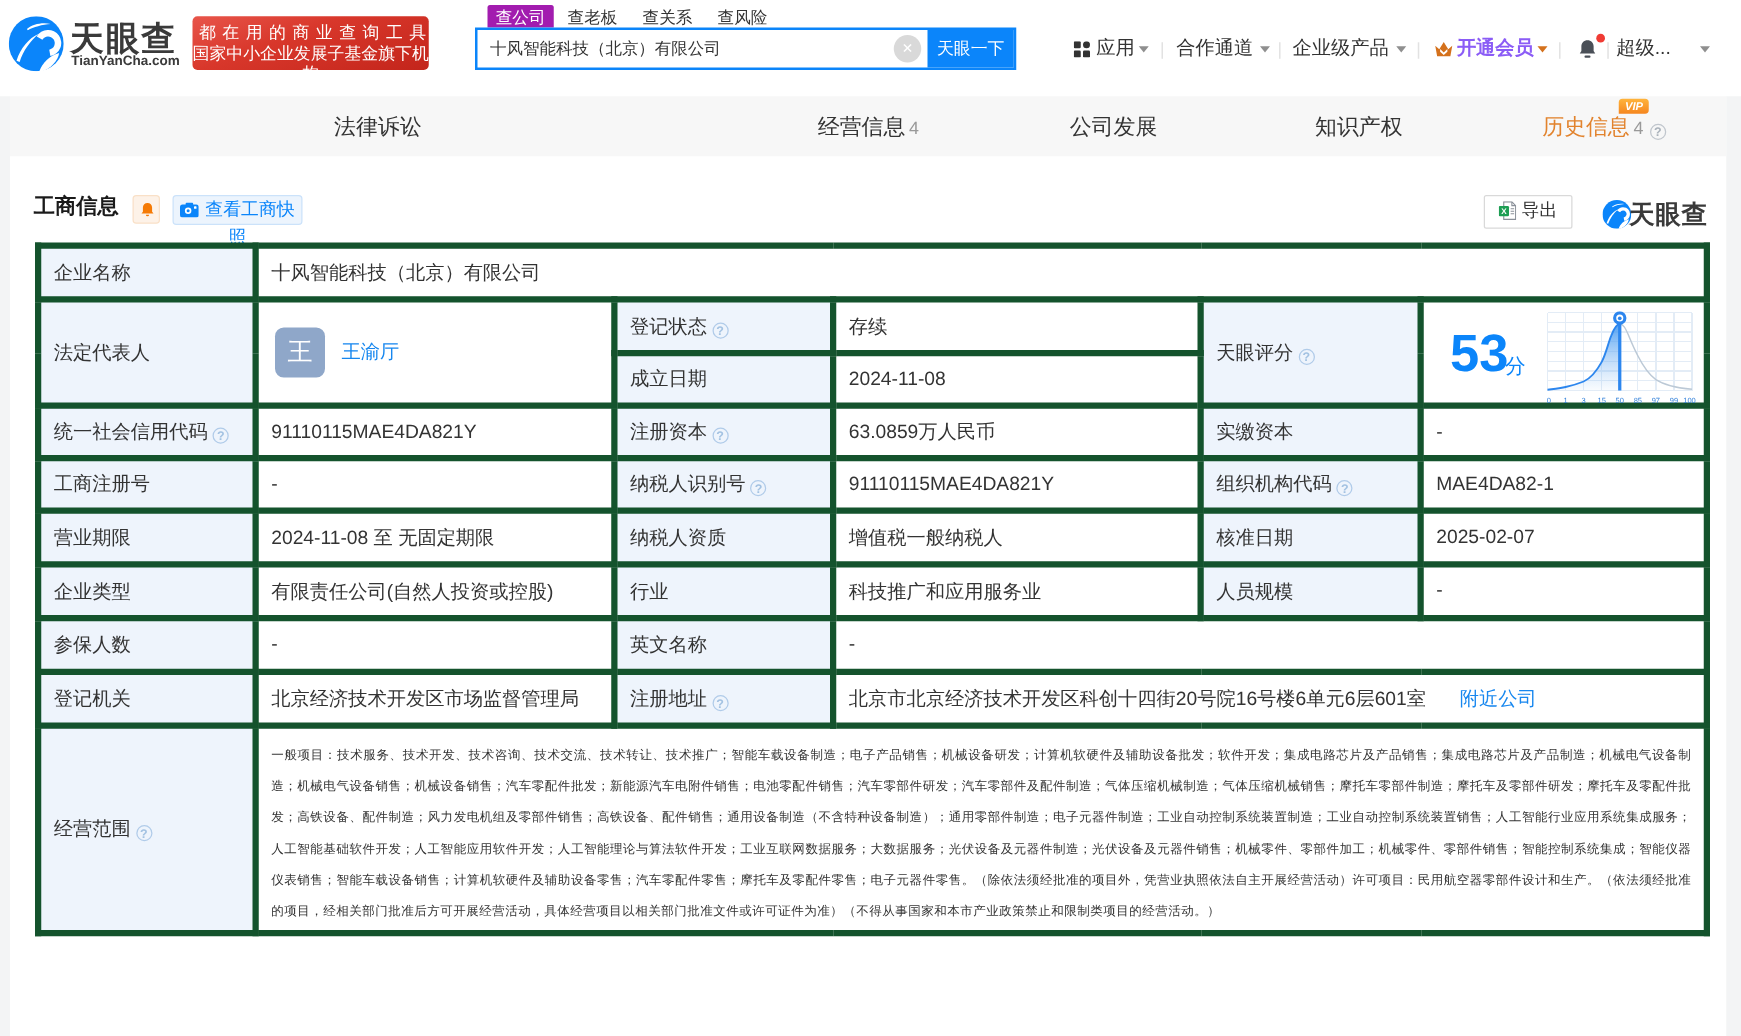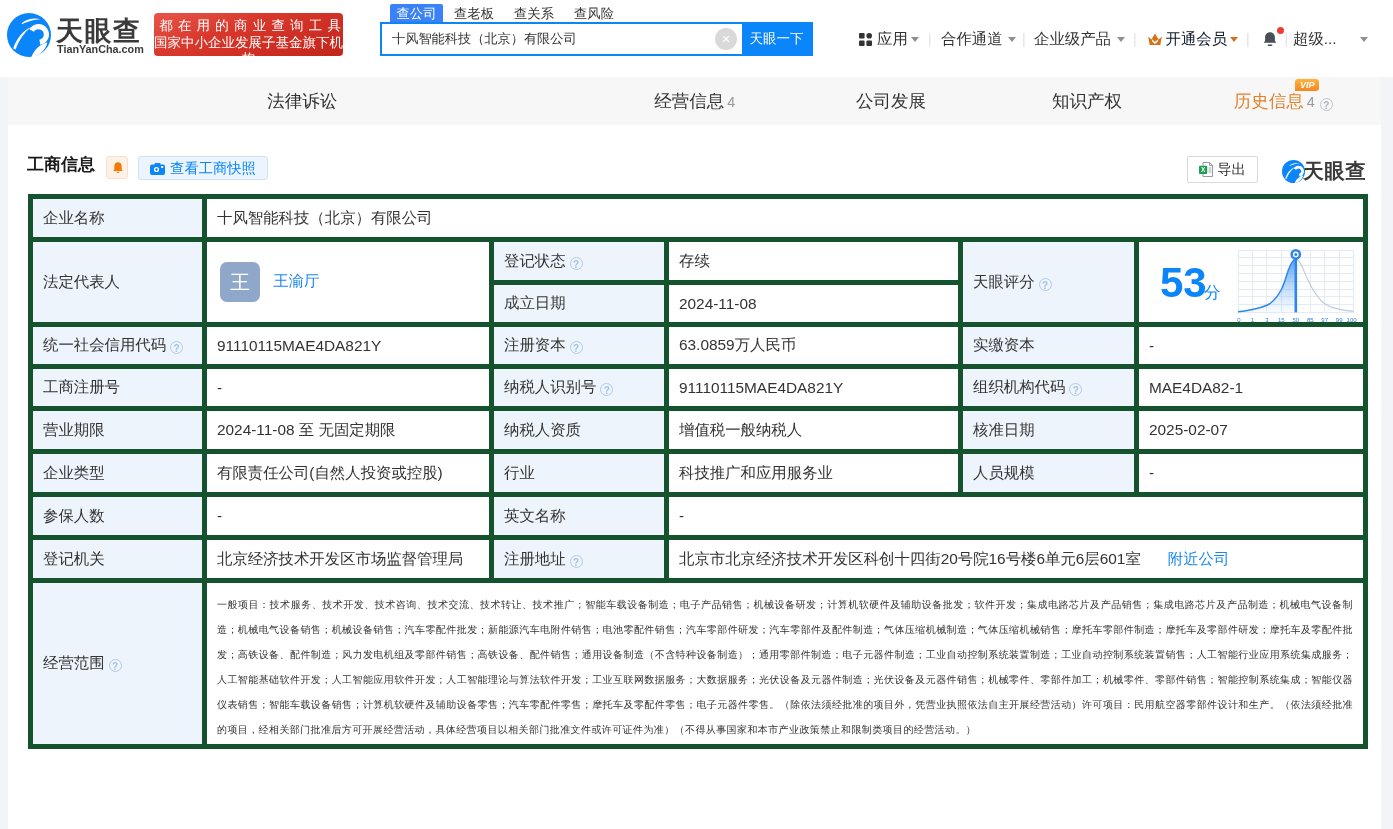--- a/index.html
+++ b/index.html
@@ -7,40 +7,40 @@
 .abs{position:absolute}
 #header{position:absolute;left:0;top:0;width:1393px;height:77px;background:#fff}
 #card{position:absolute;left:8px;top:77px;width:1373px;height:752px;background:#fff}
 
 .tyclogo-txt{position:absolute;left:56px;top:13px;font-size:27px;font-weight:bold;color:#3a3a3a;letter-spacing:1.5px}
 .tyclogo-sub{position:absolute;left:57px;top:43px;font-size:10.8px;font-weight:bold;color:#3a3a3a;letter-spacing:0}
 #redbanner{position:absolute;left:154px;top:13px;width:189px;height:43px;border-radius:4px;background:linear-gradient(160deg,#e8554a 0%,#d8372b 40%,#c3251b 100%);color:#fff;text-align:center;padding-top:4px}
 #redbanner .l1{font-size:13.5px;line-height:18px;letter-spacing:5.2px;text-indent:5.2px;white-space:nowrap}
 #redbanner .l2{font-size:13.5px;line-height:16px;letter-spacing:0}
 .stab{position:absolute;top:4px;height:19px;font-size:13.3px;line-height:19px;color:#333;text-align:center}
-.stab.on{background:#3b82f6;color:#fff;border-radius:2px 2px 0 0}
+.stab.on{background:#a21caf;color:#fff;border-radius:2px 2px 0 0}
 #searchbox{position:absolute;left:380px;top:22px;width:433px;height:34px;border:2px solid #0b85fa;background:#fff;display:flex}
 #searchbox .txt{flex:1;font-size:13.2px;color:#333;line-height:30px;padding-left:10px;white-space:nowrap;overflow:hidden}
 #searchbox .clr{width:22px;height:22px;border-radius:50%;background:#d9d9d9;margin:4px 5px 0 0;position:relative;flex:none}
 #searchbox .clr:before{content:"✕";position:absolute;left:0;top:0;width:22px;line-height:22px;text-align:center;color:#fff;font-size:11px}
 #searchbox .btn{flex:none;width:69px;background:#0b85fa;color:#fff;font-size:13.5px;line-height:30px;text-align:center}
 .nvt{position:absolute;top:30px;font-size:15.4px;color:#333;white-space:nowrap;line-height:18px}
 .nvs{position:absolute;top:30px;font-size:14px;color:#e2e2e2;line-height:18px}
 .caret{position:absolute;top:37px;width:0;height:0;border-left:4.6px solid transparent;border-right:4.6px solid transparent;border-top:5.2px solid #8f8f8f}
 .caret.o{border-top-color:#d4711c}
 
 #tabbar{position:absolute;left:0;top:0;width:1373px;height:48px;background:#f7f7f7}
 .tab{position:absolute;top:0;width:196.2px;height:48px;line-height:48px;text-align:center;font-size:17.5px;color:#333;white-space:nowrap}
 .tab .cnt{font-size:14.3px;color:#999;margin-left:3px}
 .tab.act{background:#fff;color:#0b85fa;font-weight:bold}
 .tab.act .cnt{color:#0b85fa;font-weight:normal;font-size:14.3px}
 .tab.vip{color:#e2832d}
 .sectitle{position:absolute;left:19px;top:10px;font-size:17px;font-weight:bold;color:#1a1a1a;line-height:24px}
 .bellbox{position:absolute;left:98px;top:79px;width:22px;height:23px;background:#fdf2e8;border:1px solid #f9e0c7;border-radius:3px}
-.snapbtn{position:absolute;left:130px;top:79px;width:130px;height:24px;background:#ecf4fd;border:1px solid #cbe2fa;border-radius:3px;color:#0b85fa;font-size:14.3px;line-height:22px;text-align:center}
+.snapbtn{position:absolute;left:130px;top:79px;width:104px;height:24px;background:#ecf4fd;border:1px solid #cbe2fa;border-radius:3px;color:#0b85fa;font-size:14.3px;line-height:22px;text-align:center}
 .expbtn{position:absolute;left:1179px;top:78.5px;width:71px;height:27px;background:#fff;border:1px solid #d9d9d9;border-radius:2px;font-size:14.3px;color:#333;line-height:24px;text-align:center}
 
 #tbl{position:absolute;left:20px;top:117px;border-collapse:collapse;table-layout:fixed;width:1335px}
 #tbl td{border:5px solid #14532d;font-size:15.4px;color:#333;padding:0 0 0 10px;vertical-align:middle}
 #tbl td.lb{background:#eef4fc}
 .qm{display:inline-block;width:13px;height:13px;border:1px solid #b0cbe9;border-radius:50%;color:#a3c2e2;font-size:10px;line-height:13px;text-align:center;margin-left:4px;vertical-align:-2px;font-weight:bold}
 .lnk{color:#1787ef}
 .green{color:#0a9e68}
 #tbl td#range{line-height:25px;text-align:justify;padding:9px 10px 2px;font-size:10px;letter-spacing:0.4px}
 </style></head>
@@ -80,21 +80,21 @@
     <span class="nvs" style="left:928px">|</span>
     <span class="nvt" style="left:941px">合作通道</span>
       <span class="caret" style="left:1008px"></span>
     <span class="nvs" style="left:1022px">|</span>
     <span class="nvt" style="left:1034px">企业级产品</span>
       <span class="caret" style="left:1117px"></span>
     <span class="nvs" style="left:1133px">|</span>
     <svg class="abs" style="left:1146px;top:32px" width="18" height="16" viewBox="0 0 18 16">
         <path d="M2.2 4.6 L5.4 7.4 L9 1.6 L12.6 7.4 L15.8 4.6 L14.3 13 L3.7 13 Z M6.1 7.2 L9 9.9 L11.9 7.2 L11.9 9.3 L9 12 L6.1 9.3 Z" fill="#d4711c" fill-rule="evenodd"></path>
       </svg>
-    <span class="nvt" style="left:1165.5px;color:#0f172a;font-weight:normal">开通会员</span>
+    <span class="nvt" style="left:1165.5px;color:#8b5cf6;font-weight:bold">开通会员</span>
       <span class="caret o" style="left:1229.5px"></span>
     <span class="nvs" style="left:1246px">|</span>
     <svg class="abs" style="left:1262px;top:31px" width="16" height="16" viewBox="0 0 16 16">
         <path d="M8 1.2 C5.1 1.2 3.1 3.4 3.1 6.1 L3.1 9.7 L1.8 11.7 L14.2 11.7 L12.9 9.7 L12.9 6.1 C12.9 3.4 10.9 1.2 8 1.2 Z" fill="#4a4f57"></path>
         <rect x="5.6" y="13.4" width="4.8" height="1.7" rx="0.8" fill="#4a4f57"></rect>
       </svg>
     <span class="abs" style="left:1277px;top:26.5px;width:7px;height:7px;border-radius:50%;background:#f03b34"></span>
     <span class="nvs" style="left:1284.5px">|</span>
       <span class="nvt" style="left:1293px">超级...</span>
       <span class="caret" style="left:1360px"></span>

